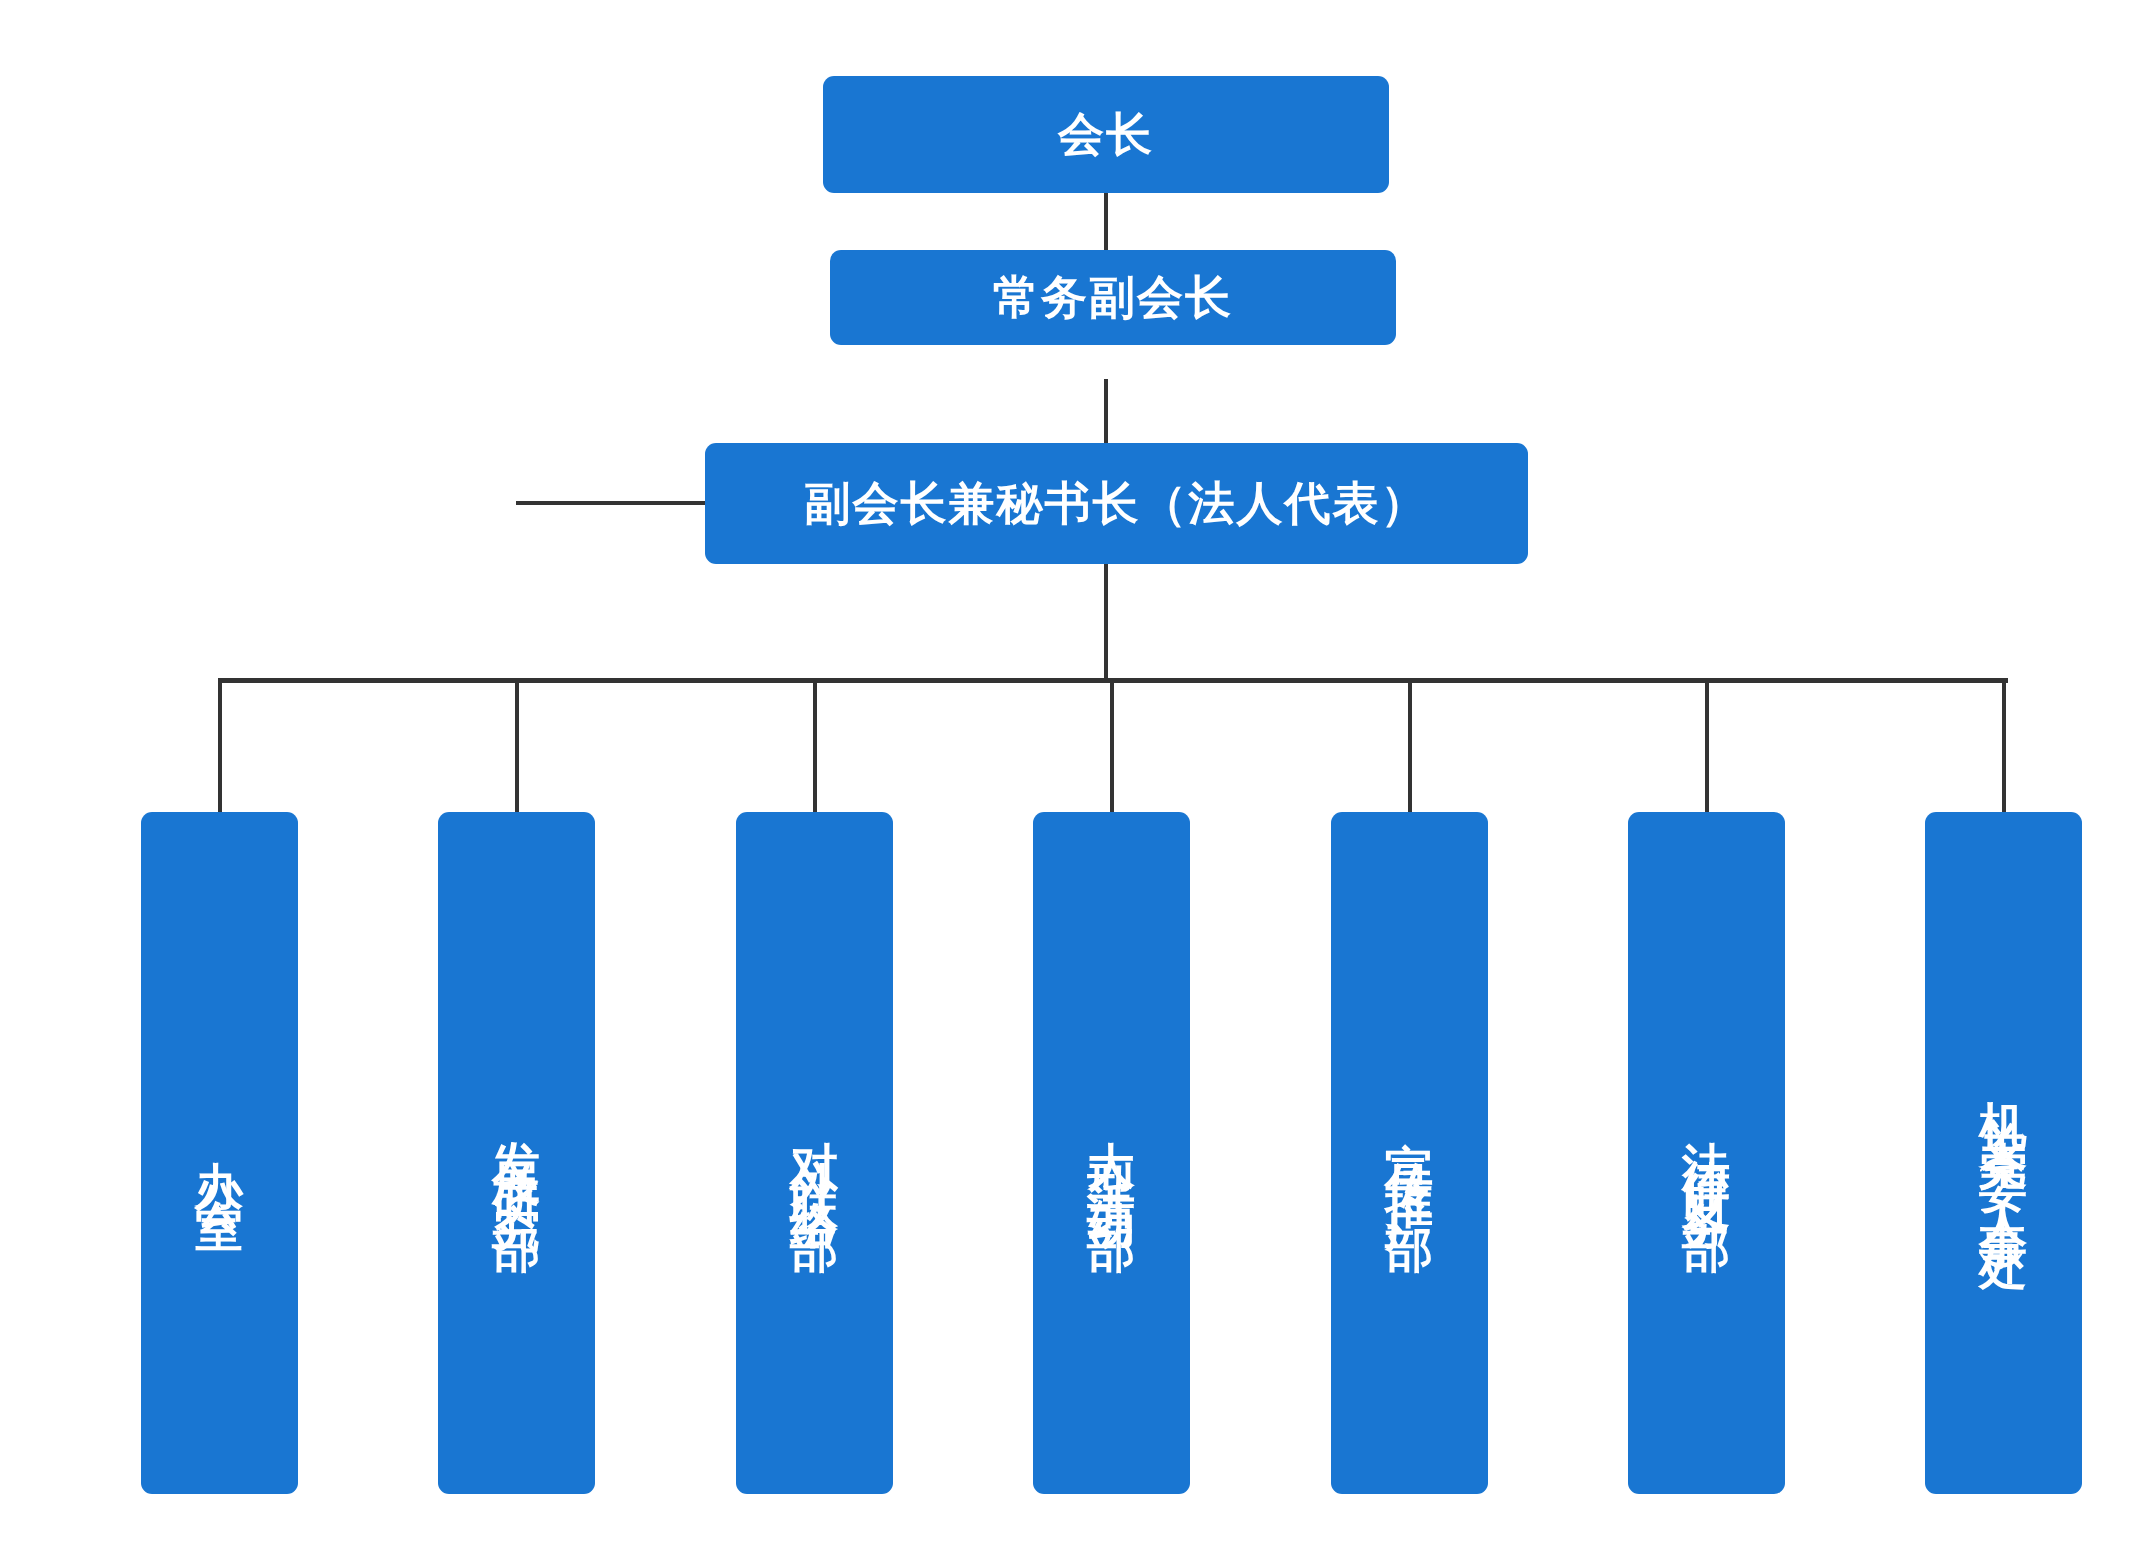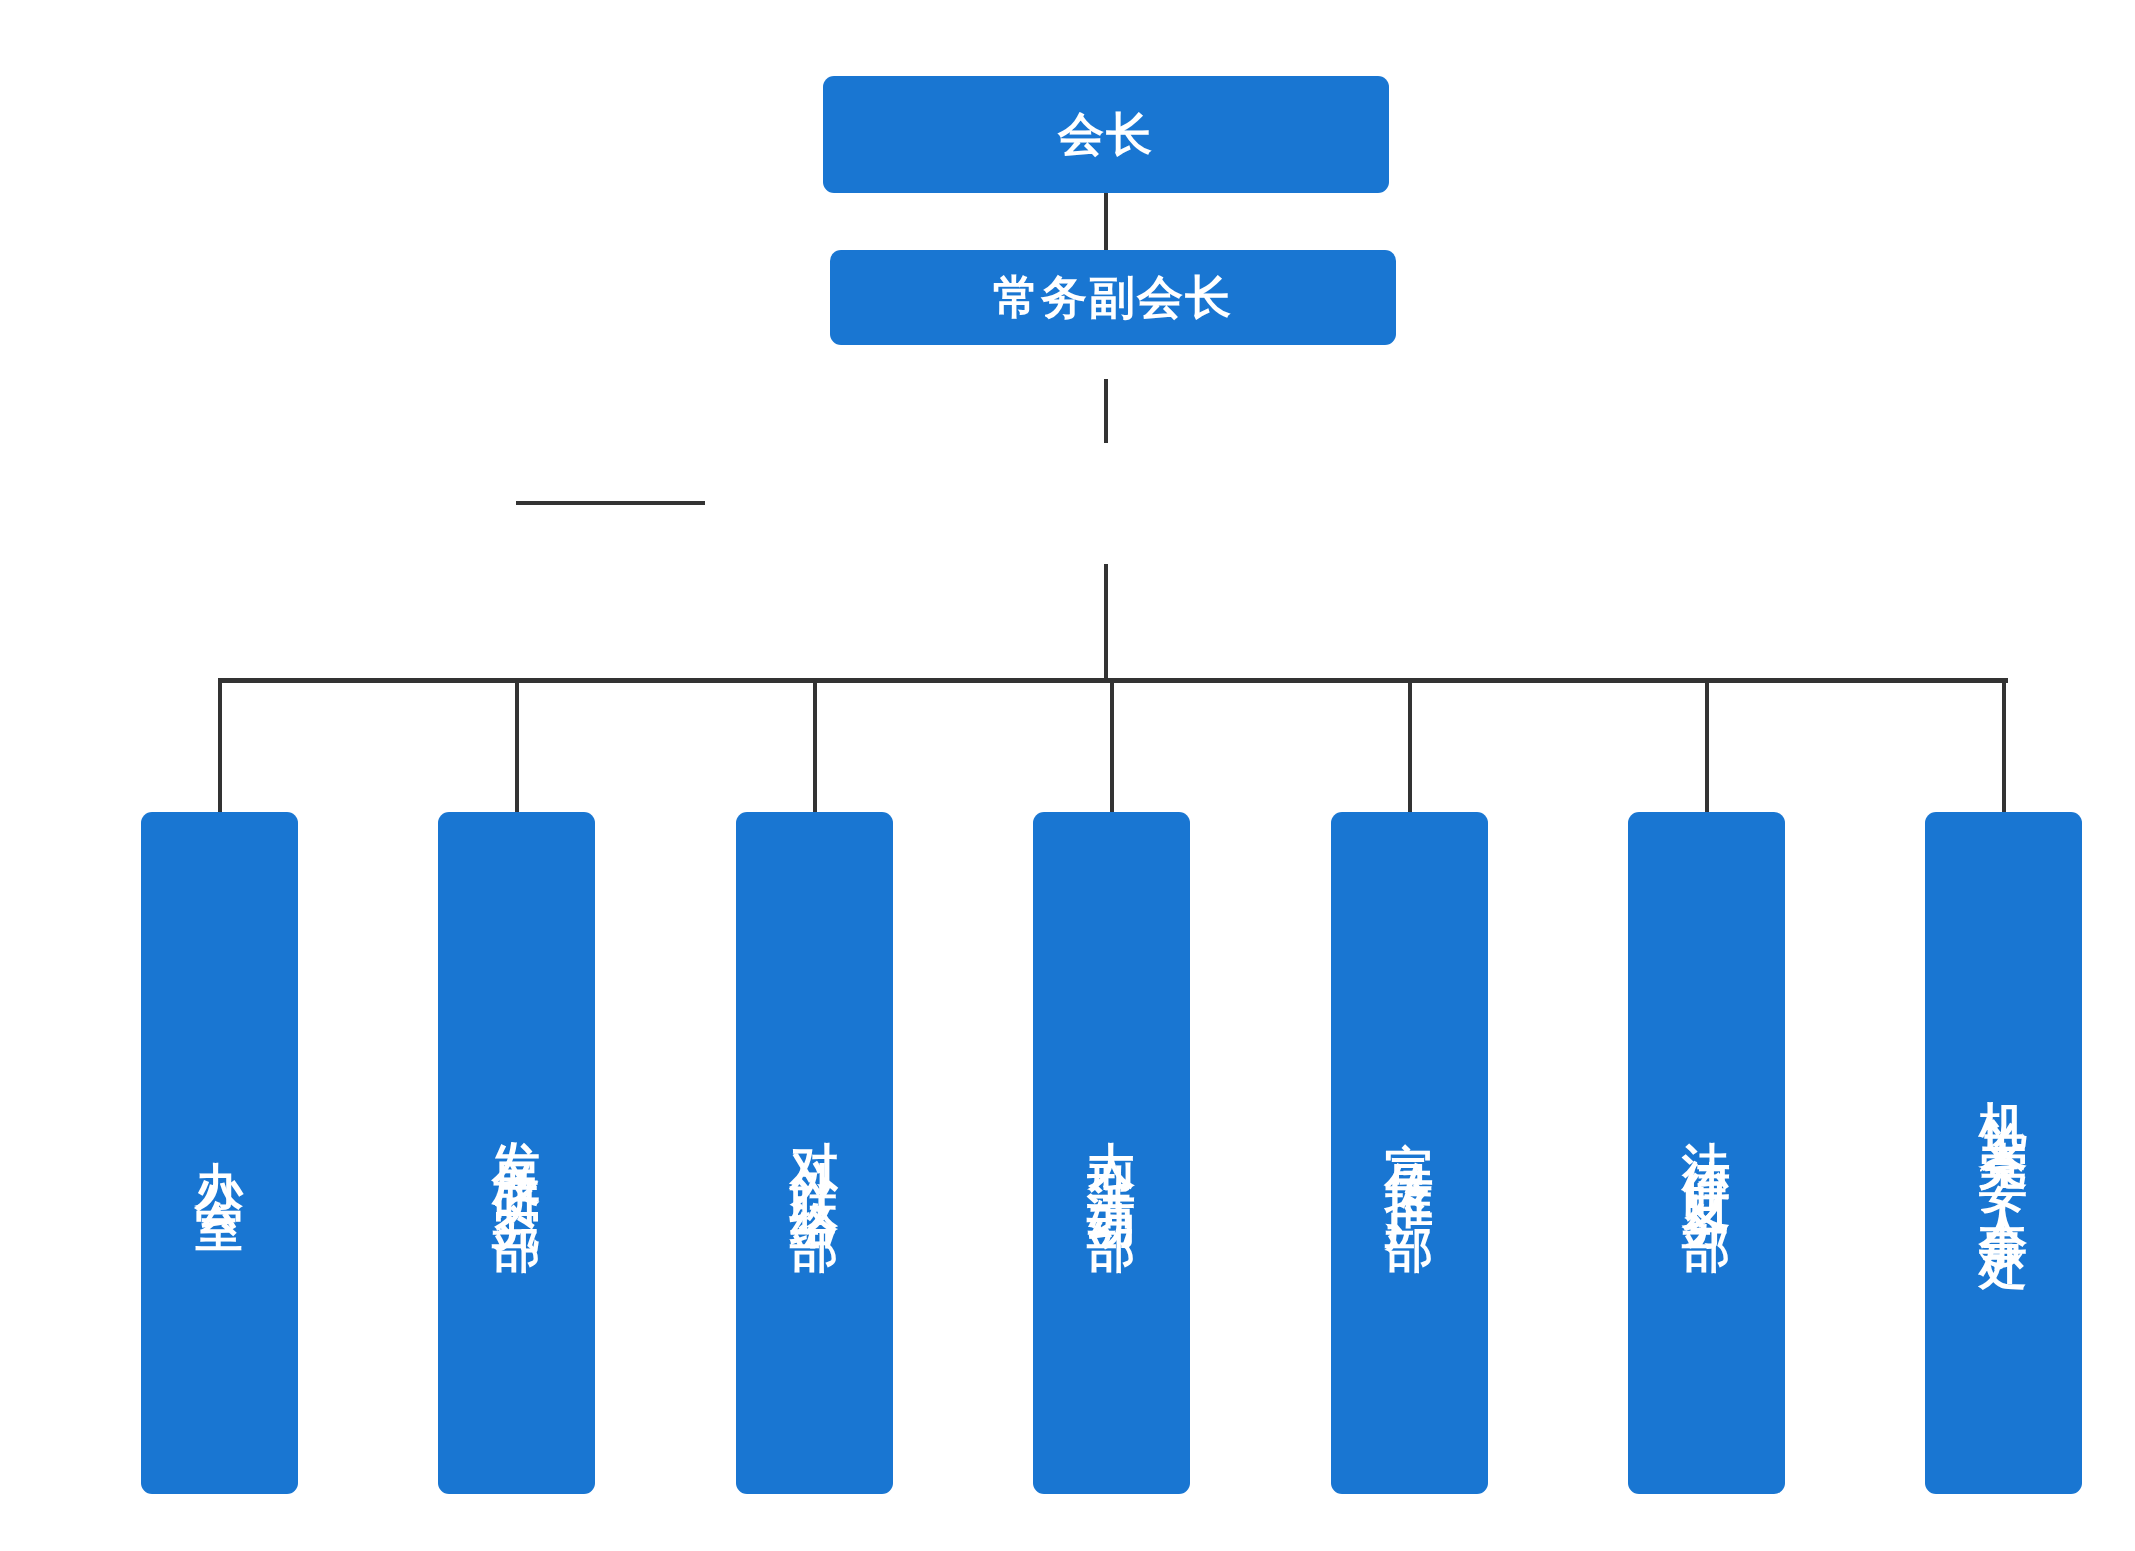--- a/index.html
+++ b/index.html
@@ -93,20 +93,21 @@
   <div class="connector v c-drop drop-3"></div>
   <div class="connector v c-drop drop-4"></div>
   <div class="connector v c-drop drop-5"></div>
   <div class="connector v c-drop drop-6"></div>
 
   <div class="node node-president">会长</div>
 
   <div class="node node-evp">常务副会长</div>
 
 
+  <div class="node node-vps">副会长兼秘书长（法人代表）</div>
 
   <div class="node node-dept dept-0">办公室</div>
 
   <div class="node node-dept dept-1">发展研究部</div>
 
   <div class="node node-dept dept-2">对外联络部</div>
 
   <div class="node node-dept dept-3">大型活动部</div>
 
   <div class="node node-dept dept-4">宣传推广部</div>

